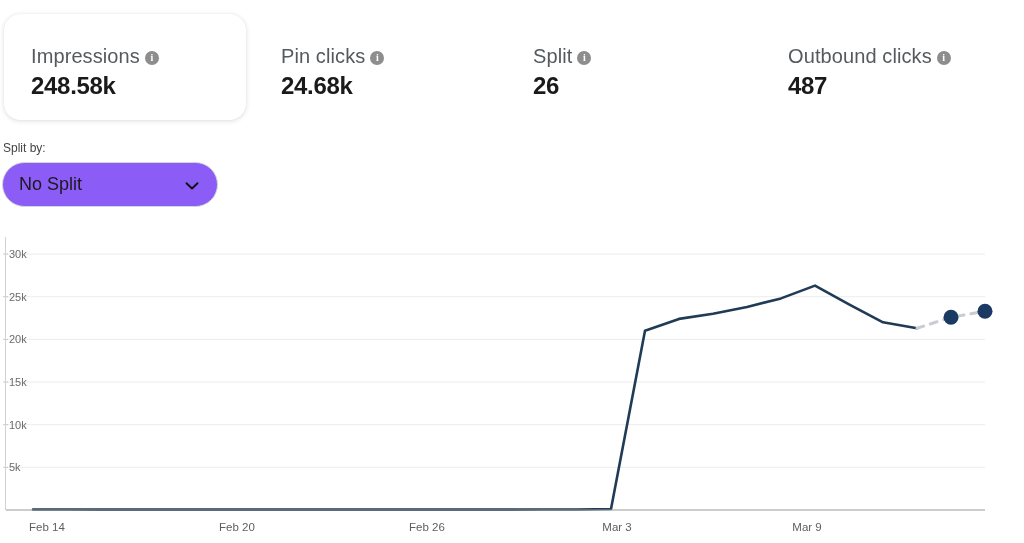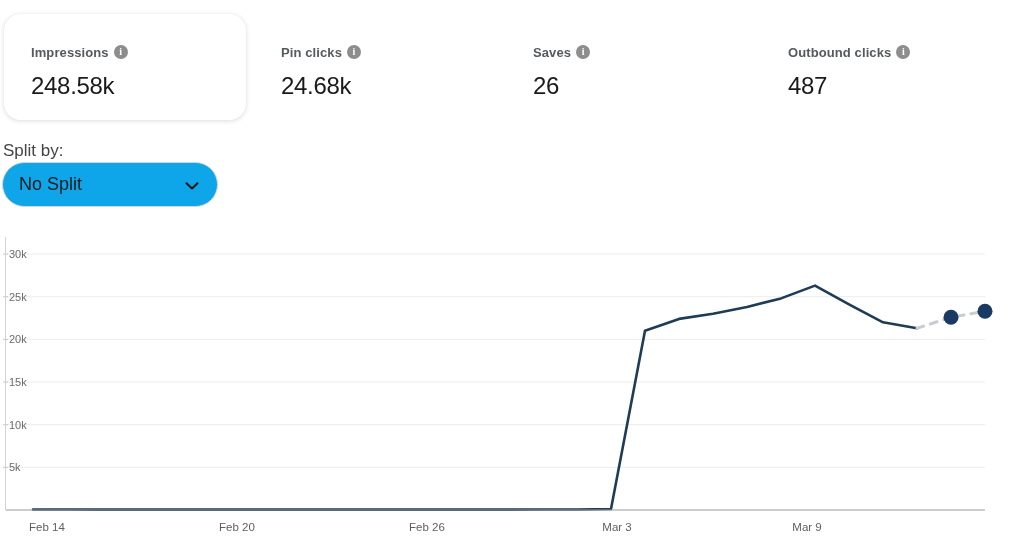--- a/index.html
+++ b/index.html
@@ -12,26 +12,26 @@
   .metrics{position:absolute;left:0;top:0;width:1024px;height:130px;}
   .card{
     position:absolute;top:14px;left:4px;width:242px;height:106px;
     background:#fff;border-radius:16px;
     box-shadow:0 1px 5px rgba(0,0,0,0.13), 0 0 1px rgba(0,0,0,0.10);
     box-sizing:border-box;
   }
   .metric{position:absolute;top:14px;height:106px;}
   .metric .m-label{
     position:absolute;top:31px;left:0;
-    font-size:13px;color:#555a5e;white-space:nowrap;
-    font-weight:700;letter-spacing:0.1px;
+    font-size:20px;color:#555a5e;white-space:nowrap;
+    font-weight:400;letter-spacing:0.1px;
   }
   .metric .m-value{
     position:absolute;top:58px;left:0;
-    font-size:24px;font-weight:400;color:#1a1a1a;
+    font-size:24px;font-weight:700;color:#1a1a1a;
     letter-spacing:-0.3px;white-space:nowrap;
   }
   .info-icon{
     display:inline-block;vertical-align:-2px;margin-left:5px;
     width:14px;height:14px;border-radius:50%;
     background:#8d8d8d;position:relative;
   }
   .info-icon::after{
     content:"i";position:absolute;left:0;top:0;width:14px;height:14px;
     line-height:14px;text-align:center;color:#ffffff;
@@ -39,25 +39,25 @@
   }
   
   .metric.m0{left:31px;}
   .metric.m1{left:281px;}
   .metric.m2{left:533px;}
   .metric.m3{left:788px;}
 
   
   .splitby-label{
     position:absolute;left:3px;top:141px;
-    font-size:17px;color:#444;
+    font-size:12px;color:#444;
   }
   .select-pill{
     position:absolute;left:2px;top:162px;width:216px;height:45px;
-    border:1px solid #d6d6d6;border-radius:23px;background:#0ea5e9;
+    border:1px solid #d6d6d6;border-radius:23px;background:#8b5cf6;
     box-sizing:border-box;cursor:pointer;
   }
   .select-pill .sel-text{
     position:absolute;left:16px;top:11px;
     font-size:18px;color:#1a1a1a;font-weight:400;
   }
   .chev{
     position:absolute;right:18px;top:16px;width:14px;height:14px;
   }
   .chev svg{display:block;}
@@ -85,21 +85,21 @@
     <div class="m-label"><span>Impressions</span><span class="info-icon"></span></div>
     <div class="m-value">248.58k</div>
   </div>
 
   <div class="metric m1">
     <div class="m-label"><span>Pin clicks</span><span class="info-icon"></span></div>
     <div class="m-value">24.68k</div>
   </div>
 
   <div class="metric m2">
-    <div class="m-label"><span>Saves</span><span class="info-icon"></span></div>
+    <div class="m-label"><span>Split</span><span class="info-icon"></span></div>
     <div class="m-value">26</div>
   </div>
 
   <div class="metric m3">
     <div class="m-label"><span>Outbound clicks</span><span class="info-icon"></span></div>
     <div class="m-value">487</div>
   </div>
 </div>
 
 <div class="splitby-label">Split by:</div>

